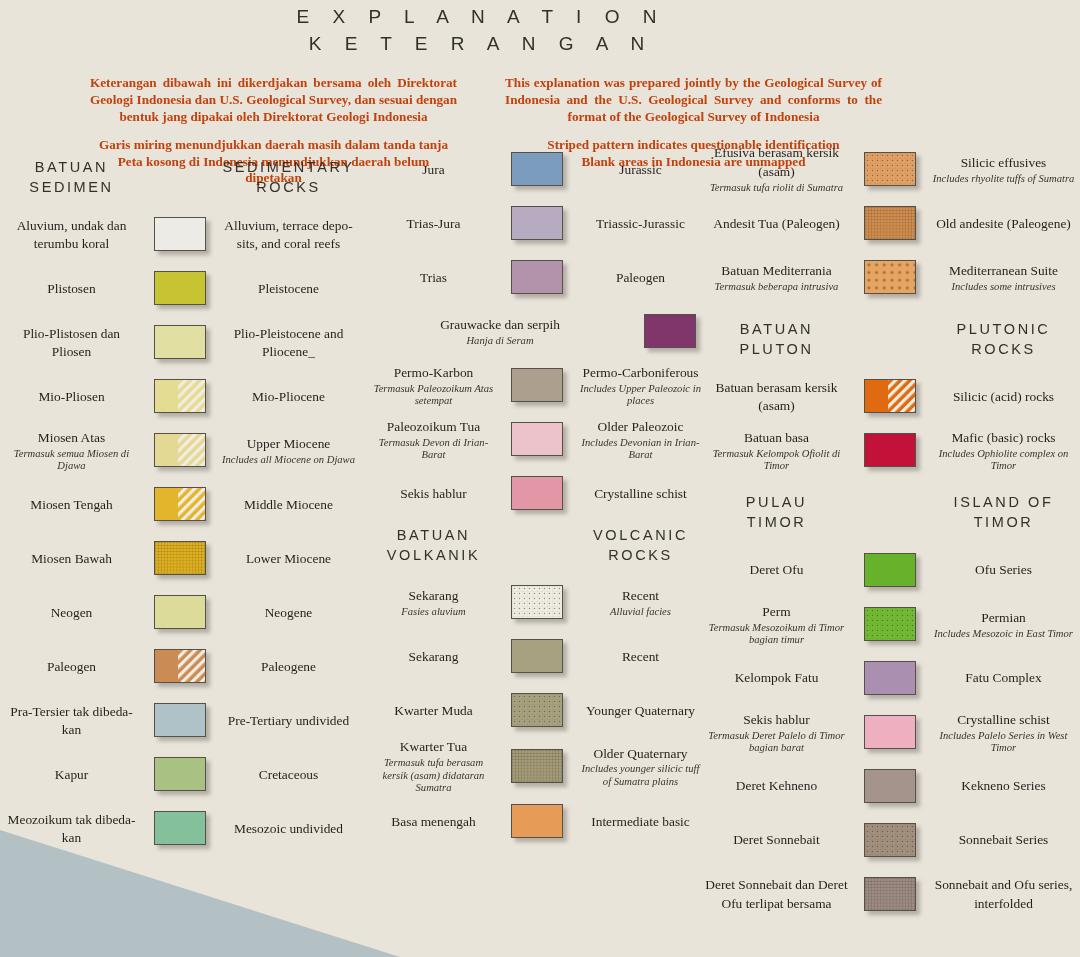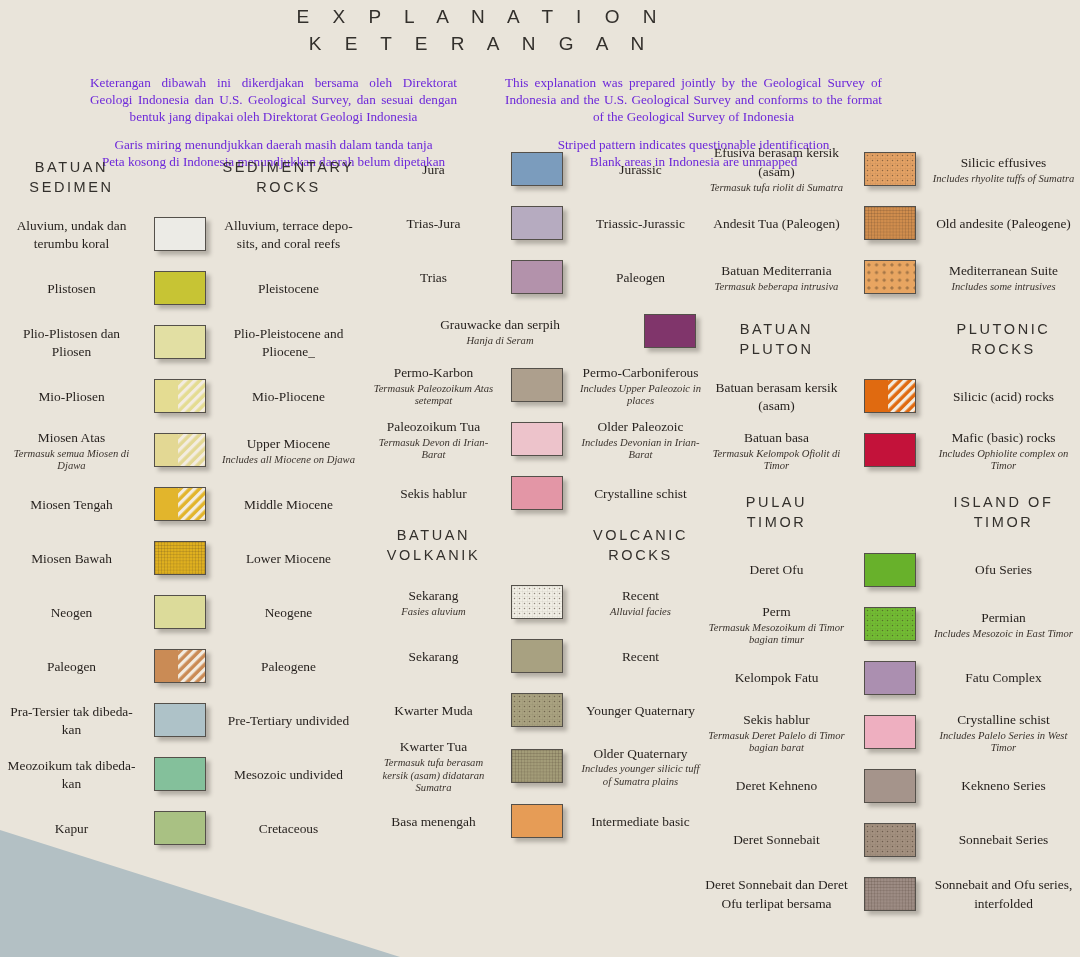--- a/index.html
+++ b/index.html
@@ -21,21 +21,21 @@
   #header-block{ position:absolute; left:0; top:0; width:962px; }
   .expl-title{
     text-align:center;
     font-family:"Liberation Sans", sans-serif;
     font-size:19px; letter-spacing:9px; color:#33302c;
     margin:0; padding-top:6px;
   }
   .expl-title.second{ padding-top:5px; }
 
   .intro-wrap{ display:flex; margin-top:20px; }
-  .intro-col{ width:50%; text-align:center; font-size:13.2px; line-height:1.28; color:#6d28d9; }
+  .intro-col{ width:50%; text-align:center; font-size:13.2px; line-height:1.28; color:#c2410c;font-weight:bold; }
   .intro-col.left{ padding:0 24px 0 90px; }
   .intro-col.right{ padding:0 80px 0 24px; }
   .intro-p{ margin:0; text-align:justify; text-align-last:center; }
   .intro-p.sub{ margin-top:11px; text-align:center; }
 
   
   .col{ position:absolute; }
   #col-1{ left:0;   top:140px; width:360px; }
   #col-2{ left:367px; top:140px; width:340px; }
   #col-3{ left:700px; top:140px; width:380px; }
@@ -208,32 +208,32 @@
       <div class="lbl"><span class="main">Paleogene</span></div>
     </div>
     <div class="row" style="min-height: 54px;">
       <div class="lbl"><span class="main">Pra-Tersier tak dibeda- kan</span></div>
       <div class="sw-cell">
         <div class="swatch" style="background: rgb(174, 194, 200);"></div>
       </div>
       <div class="lbl"><span class="main">Pre-Tertiary undivided</span></div>
     </div>
     <div class="row" style="min-height: 54px;">
+      <div class="lbl"><span class="main">Kapur</span></div>
+      <div class="sw-cell">
+        <div class="swatch" style="background: rgb(169, 193, 131);"></div>
+      </div>
+      <div class="lbl"><span class="main">Cretaceous</span></div>
+    </div>
+    <div class="row" style="min-height: 54px;">
       <div class="lbl"><span class="main">Meozoikum tak dibeda- kan</span></div>
       <div class="sw-cell">
         <div class="swatch" style="background: rgb(132, 192, 155);"></div>
       </div>
       <div class="lbl"><span class="main">Mesozoic undivided</span></div>
-    </div>
-    <div class="row" style="min-height: 54px;">
-      <div class="lbl"><span class="main">Kapur</span></div>
-      <div class="sw-cell">
-        <div class="swatch" style="background: rgb(169, 193, 131);"></div>
-      </div>
-      <div class="lbl"><span class="main">Cretaceous</span></div>
     </div>
   </div>
 <div class="col" id="col-2">
     <div style="height: 2px;"></div>
     <div class="row" style="min-height: 54px;">
       <div class="lbl"><span class="main">Jura</span></div>
       <div class="sw-cell">
         <div class="swatch" style="background: rgb(123, 156, 189);"></div>
       </div>
       <div class="lbl"><span class="main">Jurassic</span></div>

